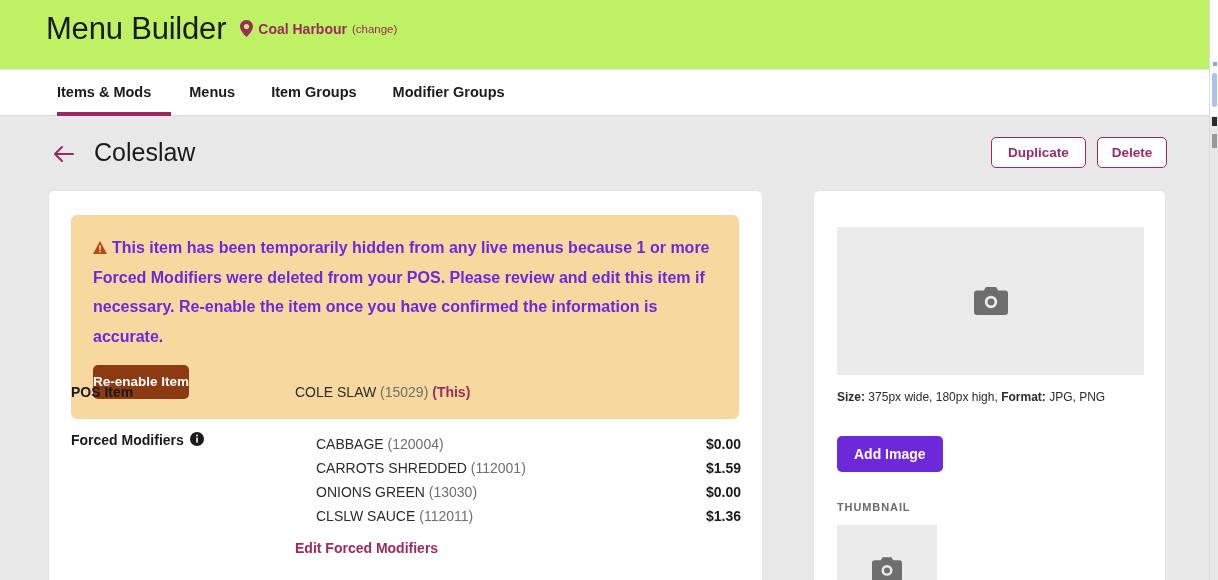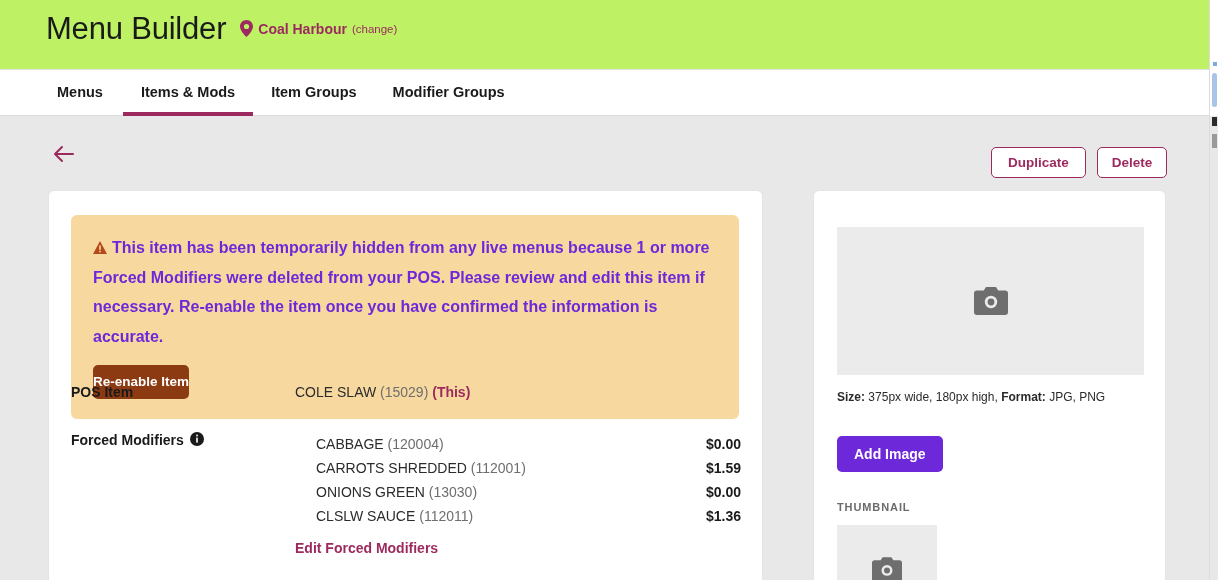--- a/index.html
+++ b/index.html
@@ -65,21 +65,21 @@
   .back-icon {
     position: absolute; left: 52px; top: 142px; width: 24px; height: 24px;
     color: #9c2a5e; cursor: pointer;
   }
   .back-icon svg { display: block; }
   .page-title {
     position: absolute; left: 94px; top: 138px;
     font-size: 25px; font-weight: 400; color: #1a1a1a;
   }
   .btn-outline {
-    position: absolute; top: 147px;
+    position: absolute; top: 137px;
     background: #ffffff; color: #9c2a5e;
     border: 1.5px solid #9c2a5e; border-radius: 5px;
     font-size: 13.5px; font-weight: bold;
     font-family: "Liberation Sans", sans-serif;
     cursor: pointer; line-height: 1;
   }
   #duplicate-btn { left: 991px; width: 95px; height: 31px; }
   #delete-btn { left: 1097px; width: 70px; height: 31px; }
 
   
@@ -230,34 +230,35 @@
           </svg>
         </span>
         <span class="loc-name">Coal Harbour</span>
         <span class="loc-change">(change)</span>
       </div>
     </div>
   </div>
 
   <div class="tabbar">
     <div class="tabs">
+      <div class="tab active">Items &amp; Mods</div>
       <div class="tab">Menus</div>
-      <div class="tab active">Items &amp; Mods</div>
       <div class="tab">Item Groups</div>
       <div class="tab">Modifier Groups</div>
     </div>
   </div>
 
   <div class="titlerow"></div>
   <div class="back-icon">
     <svg viewBox="0 0 24 24" width="24" height="24" fill="none" stroke="currentColor" stroke-width="2" stroke-linecap="round" stroke-linejoin="round">
       <line x1="21" y1="12" x2="4" y2="12"></line>
       <polyline points="10,5 3,12 10,19"></polyline>
     </svg>
   </div>
+  <div class="page-title">Coleslaw</div>
   <button class="btn-outline" id="duplicate-btn">Duplicate</button>
   <button class="btn-outline" id="delete-btn">Delete</button>
 
   <div class="card-left">
 
     <div class="alert">
       <p class="alert-text"><span class="warn-icon"><svg viewBox="0 0 14 13" width="14" height="13" fill="currentColor">
               <path d="M7 0L14 13H0z"></path>
               <rect x="6.2" y="4.4" width="1.6" height="4.4" fill="#f7d9a0"></rect>
               <rect x="6.2" y="9.7" width="1.6" height="1.6" fill="#f7d9a0"></rect>

